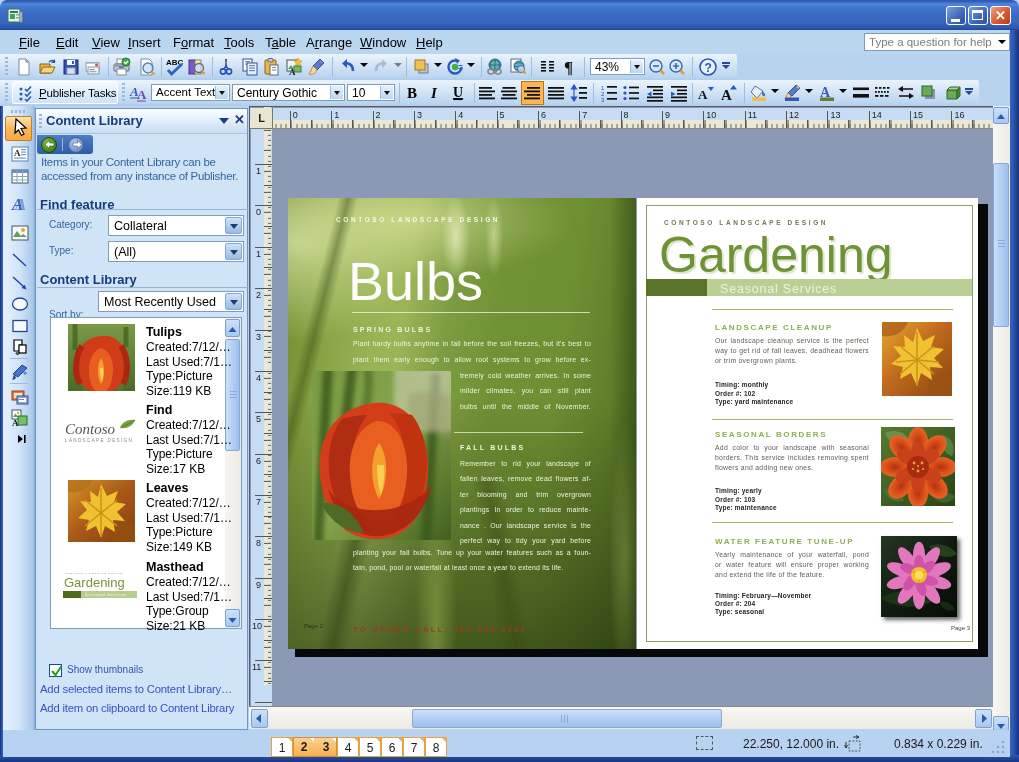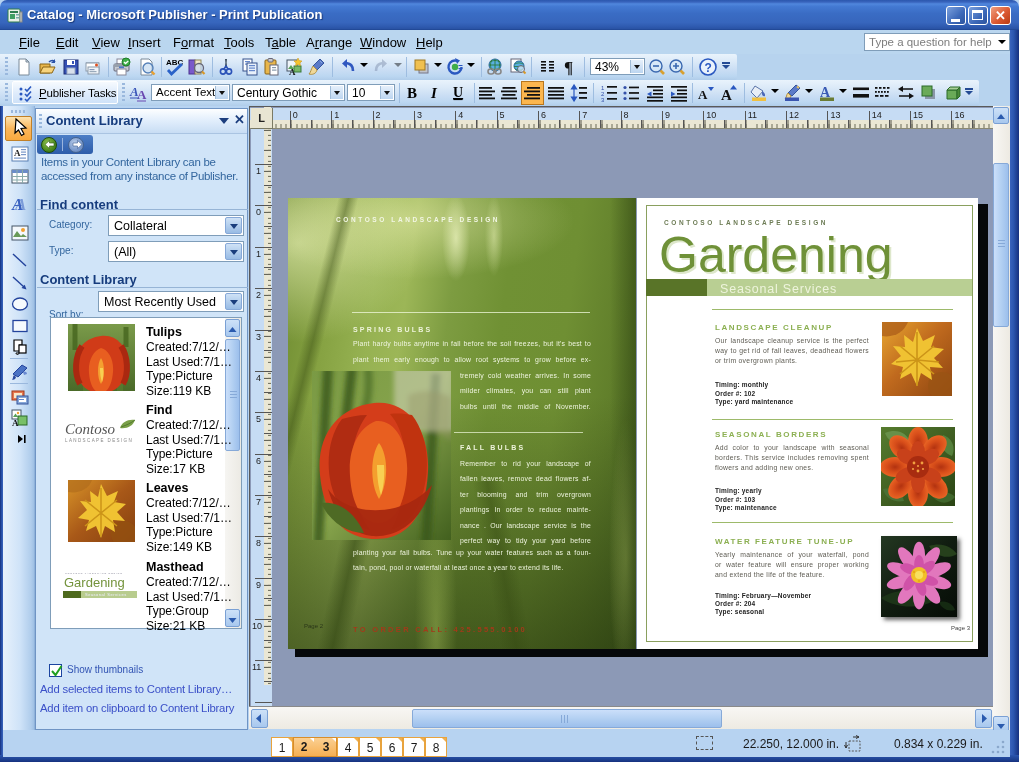--- a/index.html
+++ b/index.html
@@ -76,21 +76,20 @@
 
 <div class="ab" id="title">
   <svg class="ab" style="left:7px;top:8px" width="16" height="16" viewBox="0 0 16 16">
       <rect x="1" y="1" width="12" height="13" rx="1" fill="#e8f0e8" stroke="#2e7d4f"></rect>
       <rect x="3" y="3" width="8" height="2" fill="#2e7d4f"></rect>
       <rect x="3" y="6" width="5" height="5" fill="#3f9e63"></rect>
       <rect x="9" y="6" width="3" height="1.5" fill="#7aa"></rect>
       <rect x="9" y="9" width="3" height="1.5" fill="#7aa"></rect>
       <rect x="13" y="4" width="2" height="10" fill="#cfd8cf" stroke="#888"></rect>
     </svg>
-  <div class="ab txt">Catalog - Microsoft Publisher - Print Publication</div>
   <div class="ab tbtn" style="left:946px;background:linear-gradient(135deg,#7ba0dd,#3c68b8 60%,#2c549e)">
       <div class="ab" style="left:4px;top:12px;width:9px;height:3px;background:#fff"></div>
     </div>
   <div class="ab tbtn" style="left:968px;background:linear-gradient(135deg,#7ba0dd,#3c68b8 60%,#2c549e)">
       <div class="ab" style="left:3px;top:3px;width:11px;height:10px;border:1px solid #fff;border-top:3px solid #fff"></div>
     </div>
   <div class="ab tbtn" style="left:990px;width:21px;background:linear-gradient(135deg,#f0a080,#db5932 55%,#b83a12);font-size:13px;font-weight:bold;text-align:center">
       <div style="margin-top:1px">✕</div>
     </div>
 </div>
@@ -682,21 +681,21 @@
    <svg class="ab" style="left:7px;top:5px" width="11" height="10">
         <path d="M5.5 0.5L1 4.5l4.5 4V6H10V3H5.5z" fill="#fff" stroke="#2a5a10" stroke-width=".6"></path>
       </svg>
    <div class="ab" style="left:25px;top:3px;width:1px;height:13px;background:#9ab4dd"></div>
    <div class="ab" style="left:31px;top:1.5px;width:16px;height:16px;border-radius:50%;background:radial-gradient(circle at 40% 35%,#b8cce8,#7898cc 60%,#5878b0);border:1px solid #46648f"></div>
    <svg class="ab" style="left:35px;top:5px" width="11" height="10">
         <path d="M5.5 0.5L10 4.5l-4.5 4V6H1V3h4.5z" fill="#fff" stroke="#3a5a90" stroke-width=".6"></path>
       </svg>
  </div>
  <div class="ab" style="left:5px;top:46px;line-height:14px;font-size:11.5px;letter-spacing:-.3px;color:#33669e;white-space:nowrap">Items in your Content Library can be<br>accessed from any instance of Publisher.</div>
- <div class="ab phdr" style="left:4px;top:88px">Find content</div>
+ <div class="ab phdr" style="left:4px;top:88px">Find feature</div>
  <div class="ab hr" style="left:1px;top:100px;width:211px"></div>
  <div class="ab ptxt" style="left:13px;top:110px">Category:</div>
  <div class="ab pcombo" style="left:72px;top:106px;width:136px">Collateral<div class="pcdd"></div></div>
  <div class="ab ptxt" style="left:13px;top:136px">Type:</div>
  <div class="ab pcombo" style="left:72px;top:132px;width:136px">(All)<div class="pcdd"></div></div>
  <div class="ab phdr" style="left:4px;top:163px">Content Library</div>
  <div class="ab hr" style="left:1px;top:178px;width:211px"></div>
  <div class="ab ptxt" style="left:13px;top:200px">Sort by:</div>
  <div class="ab pcombo" style="left:62px;top:182px;width:146px">Most Recently Used<div class="pcdd"></div></div>
  <div class="ab" id="plist">
@@ -904,20 +903,21 @@
    radial-gradient(ellipse 200px 160px at 3% 10%,rgba(232,241,180,.68),rgba(232,241,180,0) 62%),
    radial-gradient(ellipse 24px 200px at 338px 360px,rgba(190,210,110,.45),rgba(190,210,110,0) 70%),
    radial-gradient(ellipse 30px 230px at 148px 430px,rgba(175,200,95,.4),rgba(175,200,95,0) 70%),
    linear-gradient(180deg,rgba(20,35,5,0) 44%,rgba(22,36,6,.52) 100%),
    linear-gradient(98deg,#6d8a30 0%,#86a242 13%,#96b252 24%,#9cb657 32%,#7d9c41 43%,#709134 56%,#6f8f33 72%,#617f2b 85%,#4b6722 100%)">
    <div class="ab" style="left:18px;top:-20px;width:20px;height:300px;background:linear-gradient(90deg,rgba(60,80,20,0),rgba(55,75,18,.45),rgba(60,80,20,0));transform:rotate(14deg)"></div>
    <div class="ab" style="left:322px;top:0;width:26px;height:451px;background:linear-gradient(90deg,rgba(40,60,12,0),rgba(40,60,14,.5))"></div>
    <div class="ab" style="left:40px;top:200px;width:30px;height:400px;background:linear-gradient(90deg,rgba(45,65,15,0),rgba(45,65,15,.5),rgba(45,65,15,0));transform:rotate(12deg)"></div>
    <div class="ab" style="left:210px;top:280px;width:30px;height:300px;background:linear-gradient(90deg,rgba(50,70,16,0),rgba(50,70,16,.4),rgba(50,70,16,0));transform:rotate(-10deg)"></div>
    <div class="ab ls" style="left:48px;top:18px;font-size:6.5px;color:#f2f6e4">CONTOSO LANDSCAPE DESIGN</div>
+   <div class="ab" style="left:60px;top:52px;font-size:54px;font-weight:400;color:#fff">Bulbs</div>
    <div class="ab" style="left:64px;top:114px;width:238px;height:1px;background:rgba(240,248,220,.75)"></div>
    <div class="ab ls" style="left:65px;top:128px;font-size:7px;color:#edf3da;letter-spacing:2.2px">SPRING BULBS</div>
    <div class="wl" style="left:65px;top:142px;width:238px">Plant hardy bulbs anytime in fall before the soil freezes, but it's best to</div>
    <div class="wl" style="left:65px;top:158px;width:238px">plant them early enough to allow root systems to grow before ex-</div>
    <div class="wl" style="left:172px;top:174px;width:131px">tremely cold weather arrives. In some</div>
    <div class="wl" style="left:172px;top:189px;width:131px">milder climates, you can still plant</div>
    <div class="wl" style="left:172px;top:205px;width:131px">bulbs until the middle of November.</div>
 
    <svg class="ab" style="left:24px;top:173px" width="139" height="169" viewBox="0 0 139 169">
      <defs>

